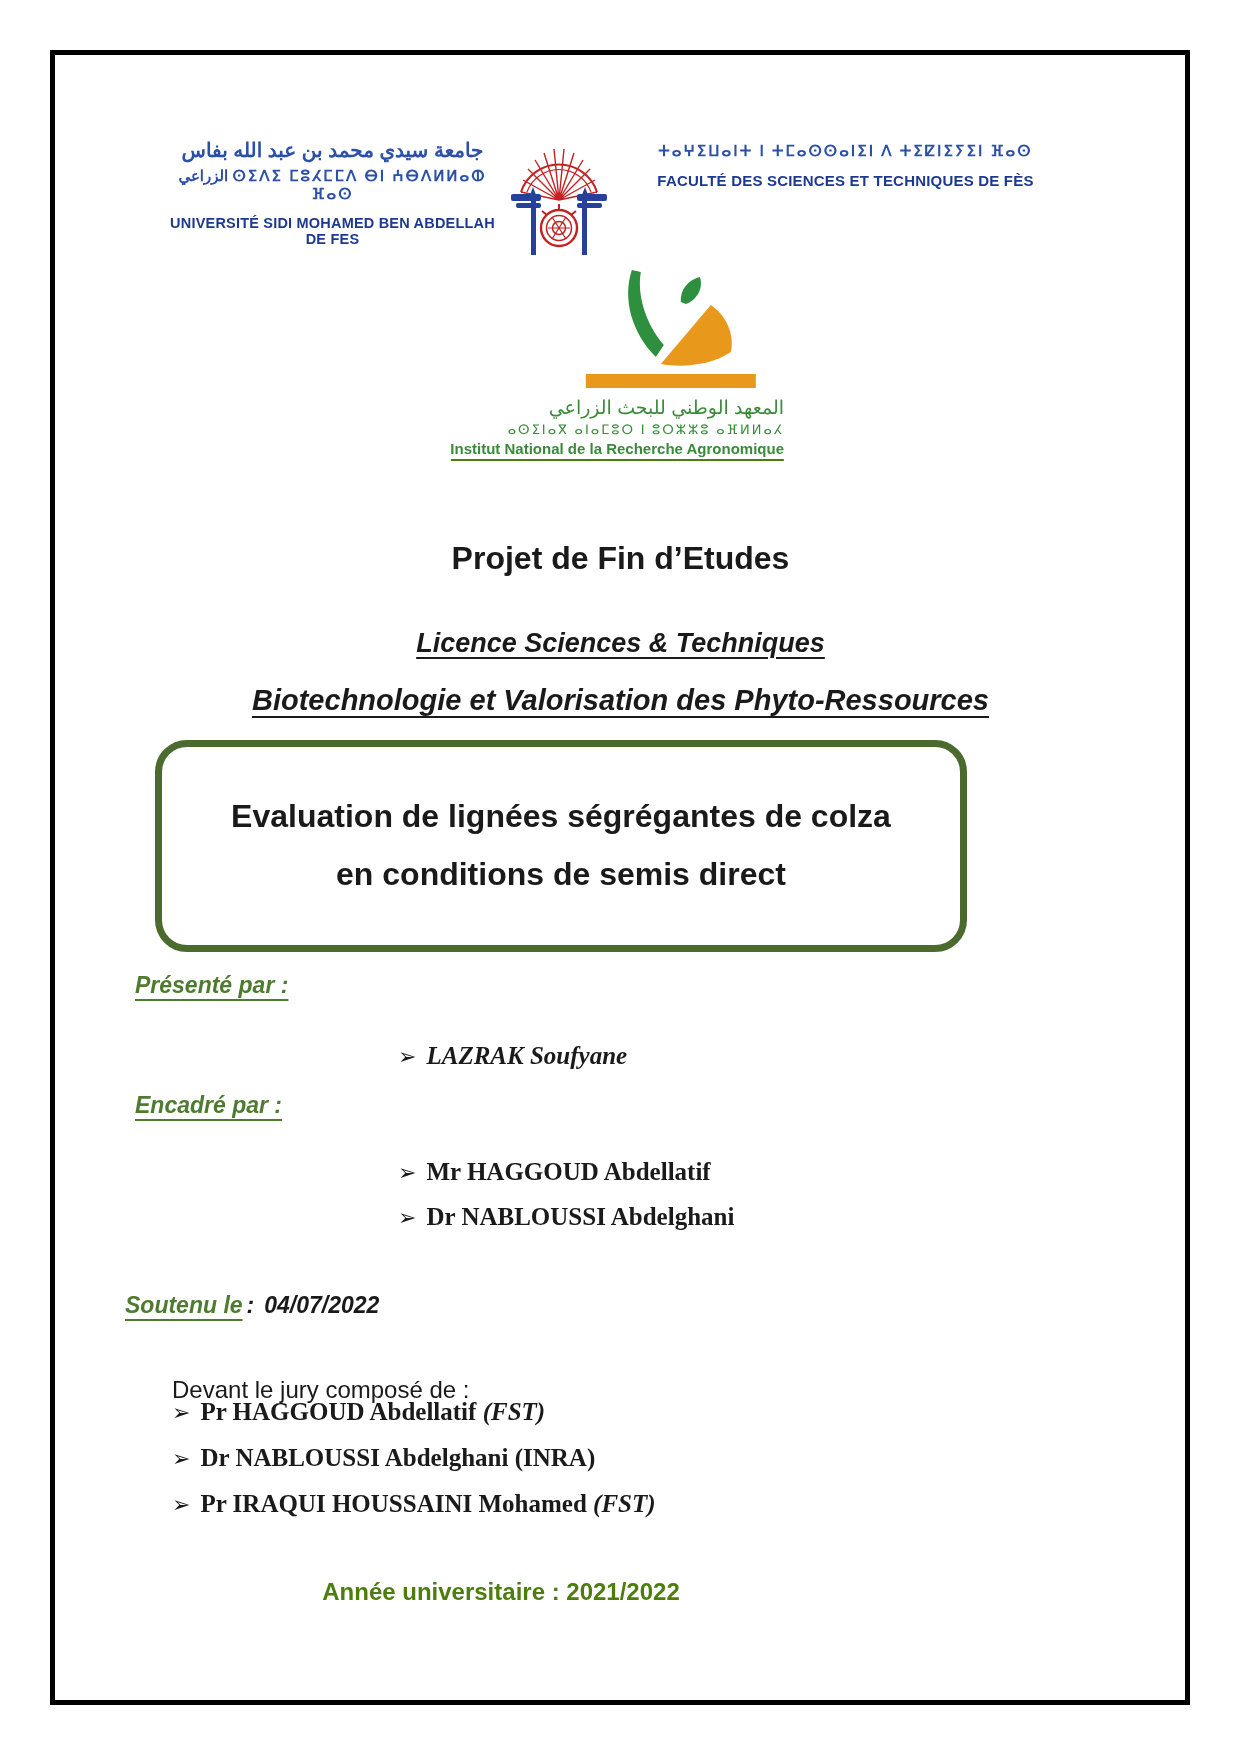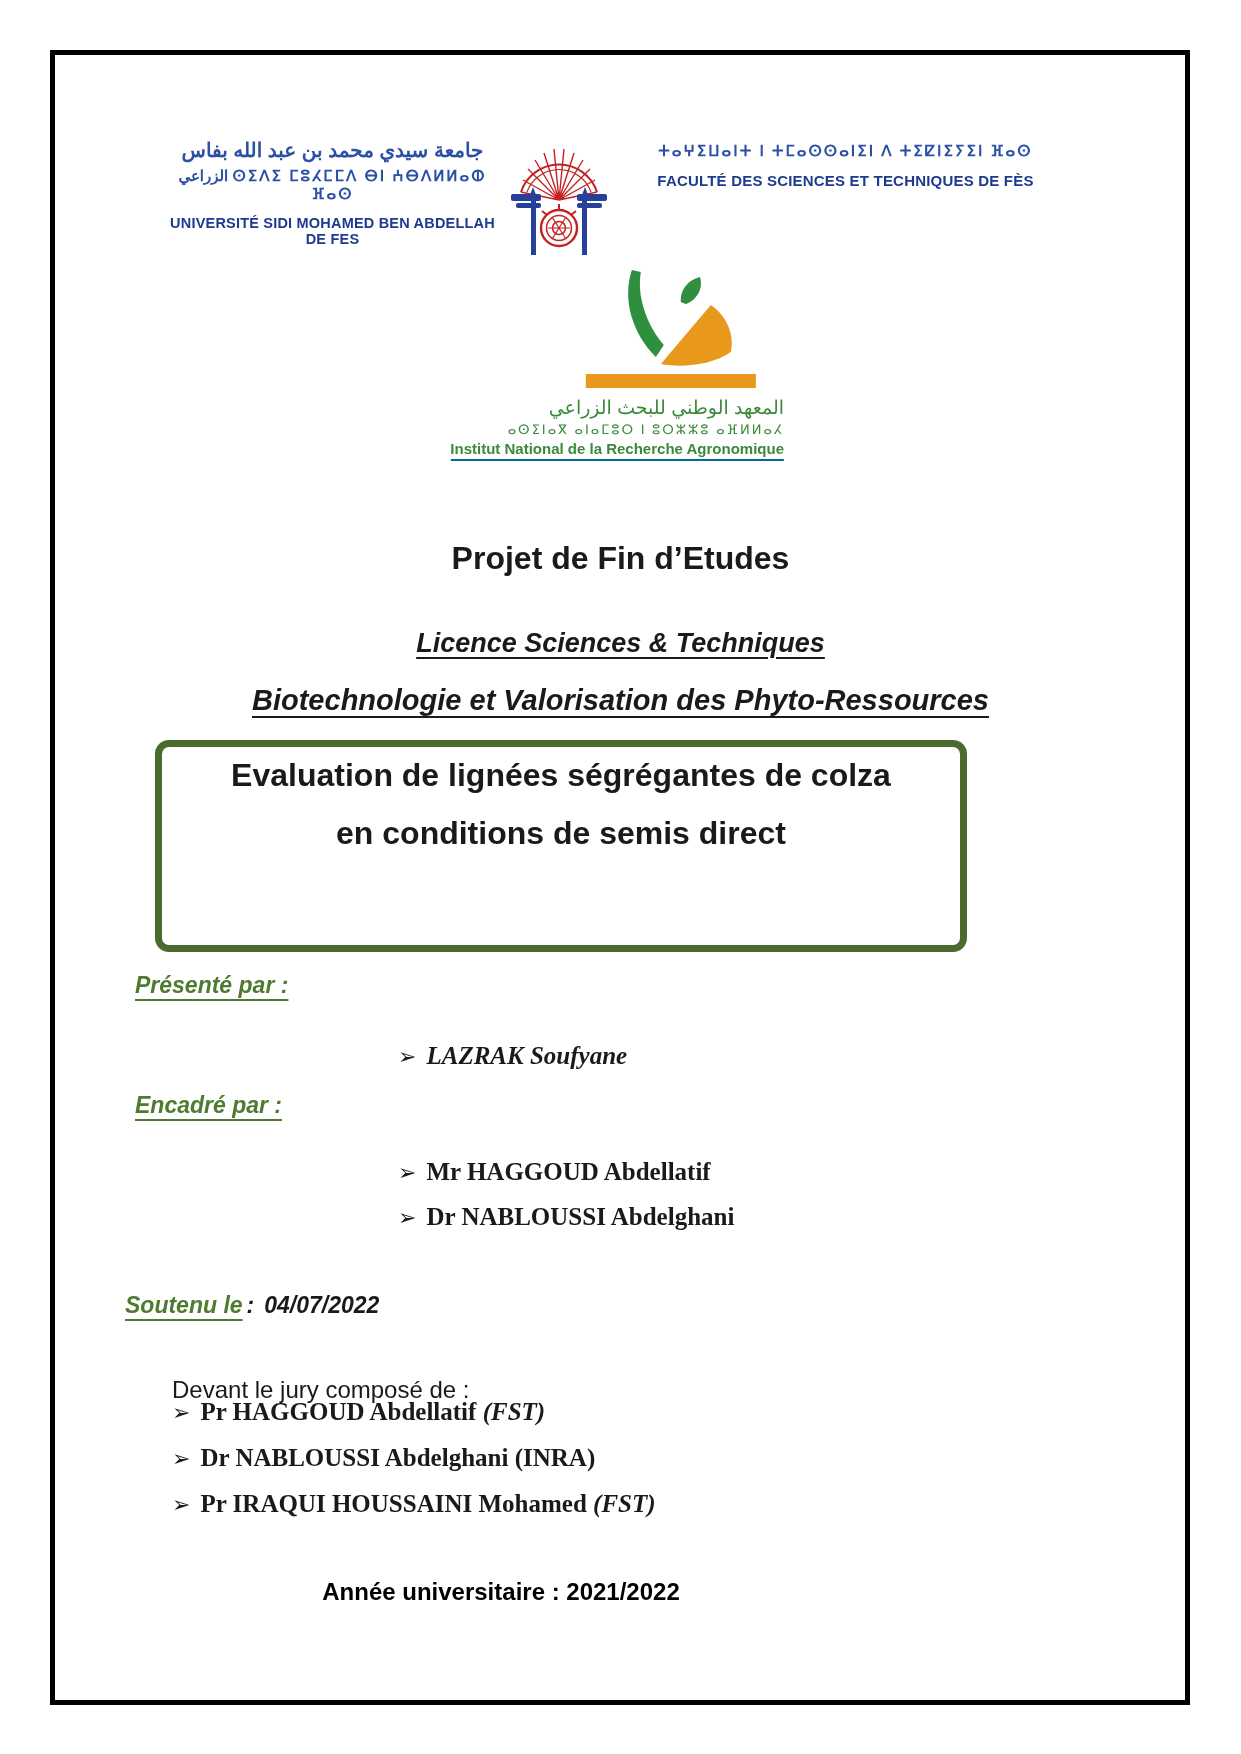--- a/index.html
+++ b/index.html
@@ -18,32 +18,32 @@
   .hblock .caps{font-size:14.5px;font-weight:bold;color:#1d3a8f;margin-top:12px;letter-spacing:.2px;}
   .hleft{width:345px;}
   .hright{width:465px;}
   .hright .caps{font-size:15px;}
   .emblem{margin-top:2px;}
   
   .inra{position:absolute;top:262px;left:50%;transform:translateX(-51%);text-align:right;}
   .inra .arabic{font-size:19px;color:#3a8a3a;direction:rtl;margin-top:2px;}
   .inra .tifinagh{font-size:13px;color:#3a8a3a;letter-spacing:2px;margin-top:3px;}
   .inra .fr{display:inline-block;font-size:15px;font-weight:bold;color:#3a8a3a;
-    border-bottom:2px solid #0369a1;padding-bottom:2px;margin-top:3px;}
+    border-bottom:2px solid #4d7c0f;padding-bottom:2px;margin-top:3px;}
   
   .center-line{position:absolute;left:0;width:1241px;text-align:center;}
   .t-project{top:540px;font-size:32px;font-weight:bold;}
   .t-degree{top:628px;font-size:27px;font-weight:bold;font-style:italic;
     text-decoration:underline;text-decoration-thickness:2px;text-underline-offset:5px;}
   .t-program{top:684px;font-size:29px;font-weight:bold;font-style:italic;
     text-decoration:underline;text-decoration-thickness:2px;text-underline-offset:6px;}
   
   .thesis-box{position:absolute;left:155px;top:740px;width:812px;height:212px;
-    border:7px solid #4a6b2d;border-radius:14px;box-sizing:border-box;
-    display:flex;flex-direction:column;align-items:center;}
+    border:7px solid #4a6b2d;border-radius:32px;box-sizing:border-box;
+    display:flex;flex-direction:column;align-items:center;justify-content:center;}
   .thesis-box .line{font-size:32px;font-weight:bold;line-height:1.8;text-align:center;}
   
   .green-label{position:absolute;font-size:23px;font-weight:bold;font-style:italic;color:#4e7b30;
     text-decoration:underline;text-decoration-thickness:2px;text-underline-offset:6px;}
   .lbl-presented{left:135px;top:972px;}
   .lbl-supervised{left:135px;top:1092px;}
   .bullet-item{position:absolute;font-family:"Liberation Serif", serif;font-weight:bold;font-size:25px;}
   .bullet-item .arrow{font-family:"DejaVu Sans", sans-serif;font-size:22px;margin-right:10px;}
   .it{font-style:italic;}
   .item-presented{left:398px;top:1042px;font-style:italic;}
@@ -54,21 +54,21 @@
   .soutenu .lbl{font-weight:bold;font-style:italic;color:#4e7b30;
     text-decoration:underline;text-decoration-thickness:2px;text-underline-offset:6px;}
   .soutenu .colon{font-weight:bold;font-style:italic;color:#1a1a1a;margin:0 10px 0 4px;}
   .soutenu .date{font-weight:bold;font-style:italic;color:#1a1a1a;}
   .jury-intro{position:absolute;left:172px;top:1360px;font-size:24px;margin-top:16px;}
   .jury0{left:172px;top:1398px;}
   .jury1{left:172px;top:1444px;}
   .jury2{left:172px;top:1490px;}
   
   .year{position:absolute;left:0;top:1578px;width:1002px;text-align:center;
-    font-size:24px;font-weight:bold;color:#000000;}
+    font-size:24px;font-weight:bold;color:#4d7c0f;}
 </style>
 </head>
 <body>
 
 <div class="frame"></div>
 
 <div class="header">
   <div class="hblock hleft">
     <div class="arabic">جامعة سيدي محمد بن عبد الله بفاس</div>
     <div class="tifinagh">الزراعي ⵙⵉⴷⵉ ⵎⵓⵃⵎⵎⴷ ⴱⵏ ⵄⴱⴷⵍⵍⴰⵀ ⴼⴰⵙ</div>

